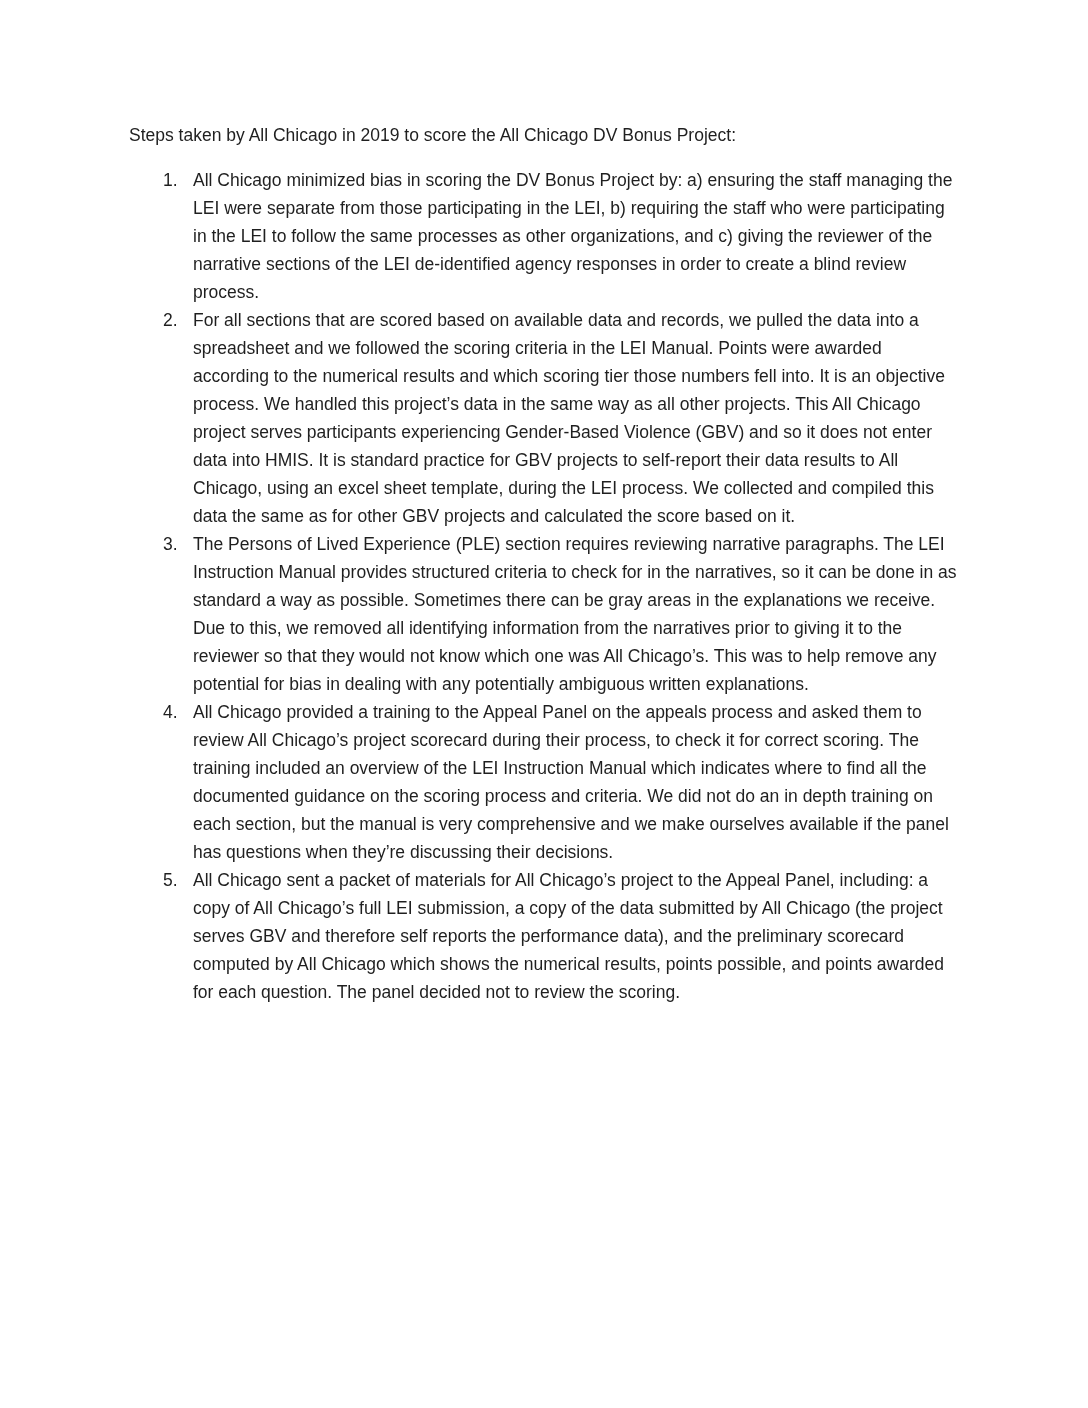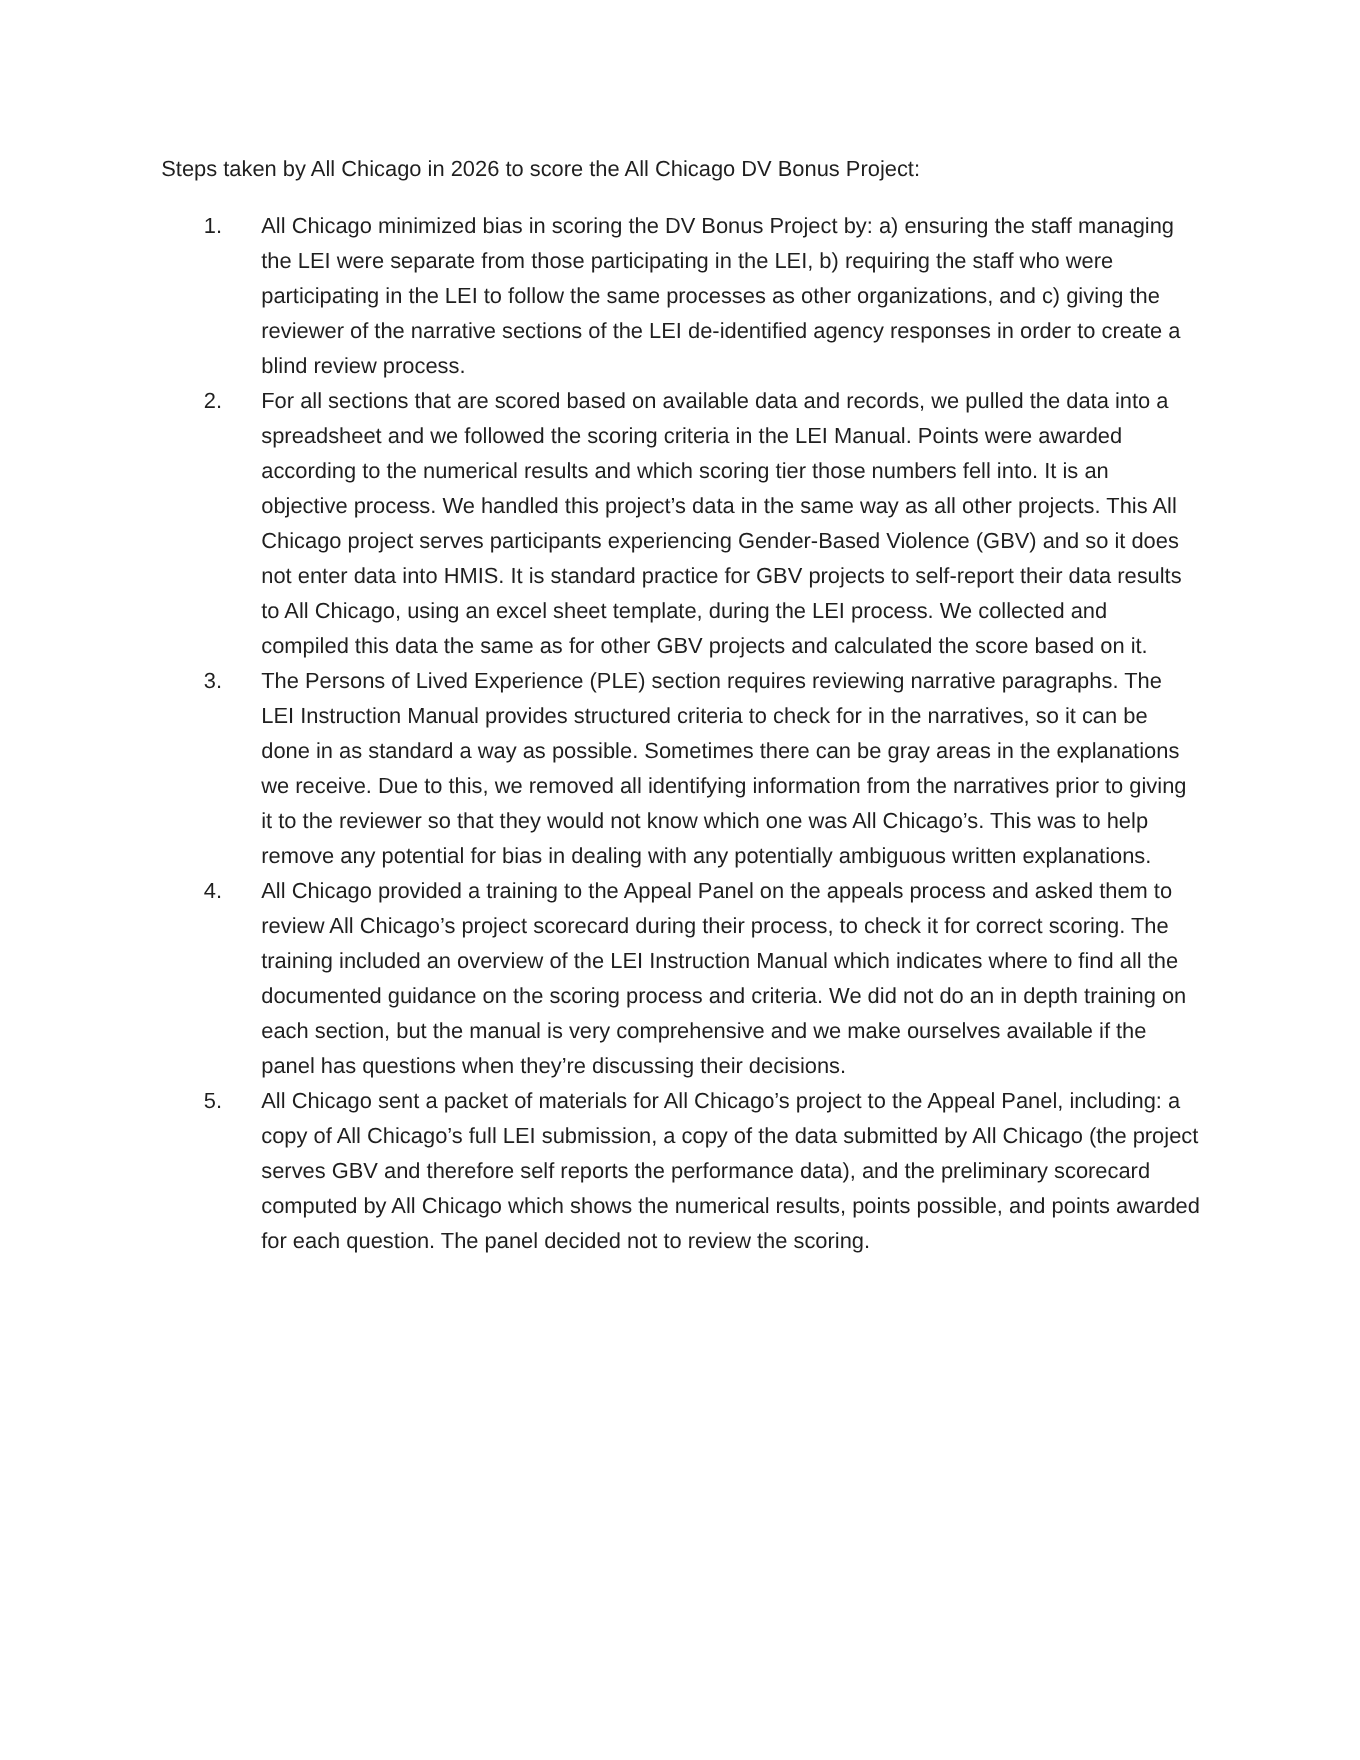--- a/index.html
+++ b/index.html
@@ -34,28 +34,27 @@
     align-items: flex-start;
     margin: 0;
   }
   .li-num {
     flex: 0 0 30px;
     width: 30px;
   }
   .li-text {
     flex: 1 1 auto;
     max-width: 772px;
-    margin-left: 16px;
   }
 </style>
 </head>
 <body>
 
 <div class="page">
-  <p class="doc-title">Steps taken by All Chicago in 2026 to score the All Chicago DV Bonus Project:</p>
+  <p class="doc-title">Steps taken by All Chicago in 2019 to score the All Chicago DV Bonus Project:</p>
 
   <ol class="doc-list">
     <li>
       <span class="li-num">1.</span>
       <span class="li-text">All Chicago minimized bias in scoring the DV Bonus Project by: a) ensuring the staff managing the LEI were separate from those participating in the LEI, b) requiring the staff who were participating in the LEI to follow the same processes as other organizations, and c) giving the reviewer of the narrative sections of the LEI de-identified agency responses in order to create a blind review process.</span>
     </li>
     <li>
       <span class="li-num">2.</span>
       <span class="li-text">For all sections that are scored based on available data and records, we pulled the data into a spreadsheet and we followed the scoring criteria in the LEI Manual. Points were awarded according to the numerical results and which scoring tier those numbers fell into. It is an objective process. We handled this project’s data in the same way as all other projects. This All Chicago project serves participants experiencing Gender-Based Violence (GBV) and so it does not enter data into HMIS. It is standard practice for GBV projects to self-report their data results to All Chicago, using an excel sheet template, during the LEI process. We collected and compiled this data the same as for other GBV projects and calculated the score based on it.</span>
     </li>

